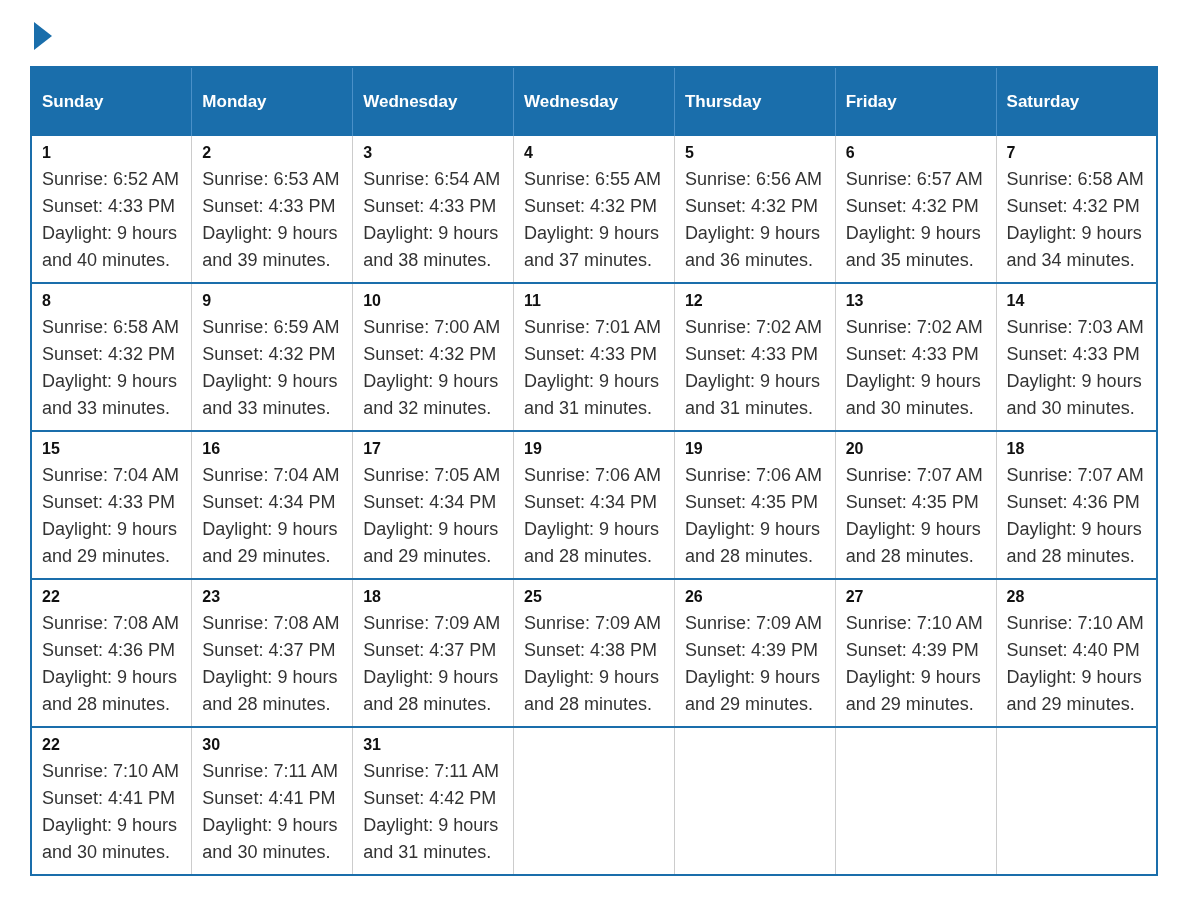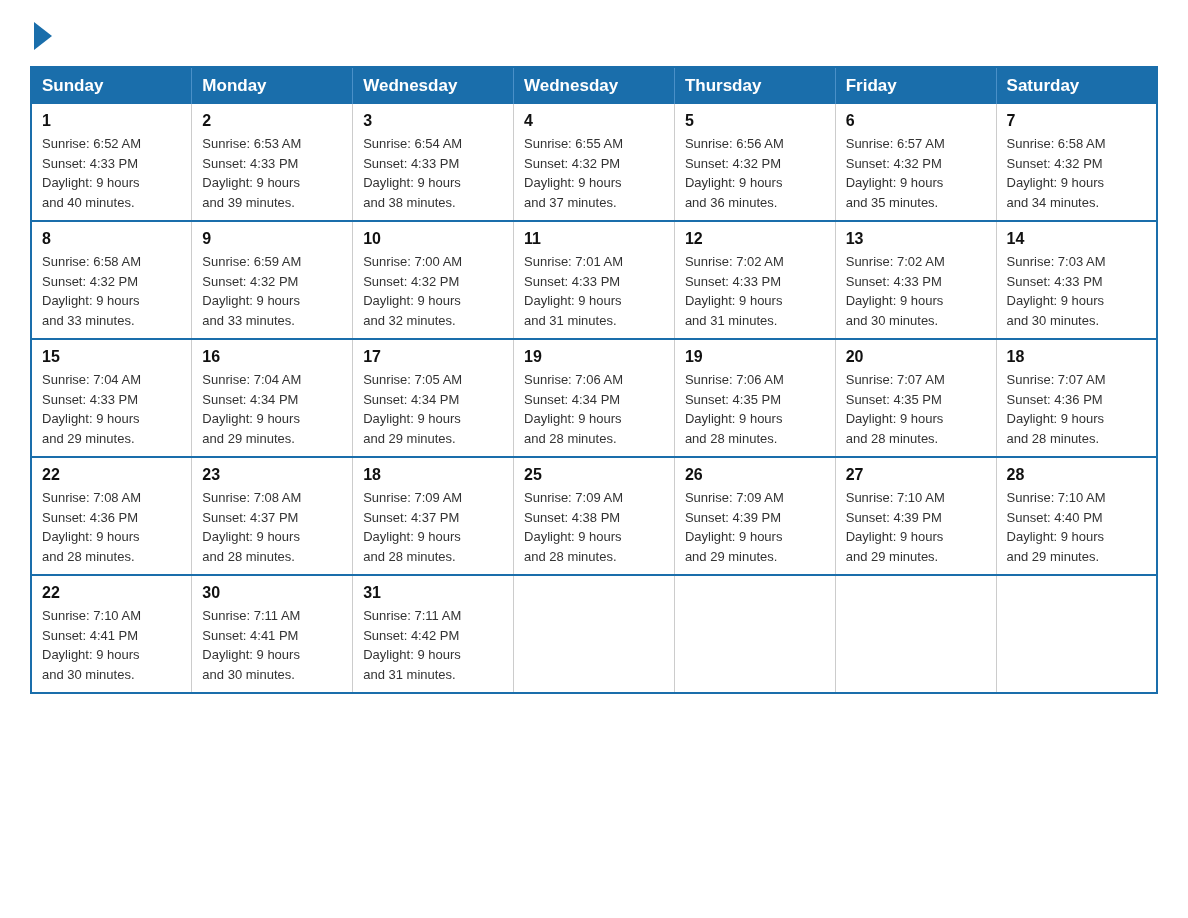--- a/index.html
+++ b/index.html
@@ -67,21 +67,21 @@
     .calendar {
       width: 100%;
       border-collapse: collapse;
       border: 2px solid #1a6eab;
     }
     .calendar thead tr th {
       background: #1a6eab;
       color: #fff;
       font-size: 17px;
       font-weight: bold;
-      padding: 8px 10px;
+      padding: 24px 10px;
       text-align: left;
       border-right: 1px solid #4a90c8;
     }
     .calendar thead tr th:last-child {
       border-right: none;
     }
     .calendar tbody tr td {
       vertical-align: top;
       padding: 8px 10px;
       border-right: 1px solid #ccc;
@@ -97,21 +97,21 @@
       border-bottom: none;
     }
     .day-number {
       font-size: 16px;
       font-weight: bold;
       color: #111;
       display: block;
       margin-bottom: 4px;
     }
     .day-info {
-      font-size: 13px;
+      font-size: 18px;
       color: #333;
       line-height: 1.5;
     }
     .empty-cell {
       background: #fff;
     }
   </style>
 </head>
 <body>
 

